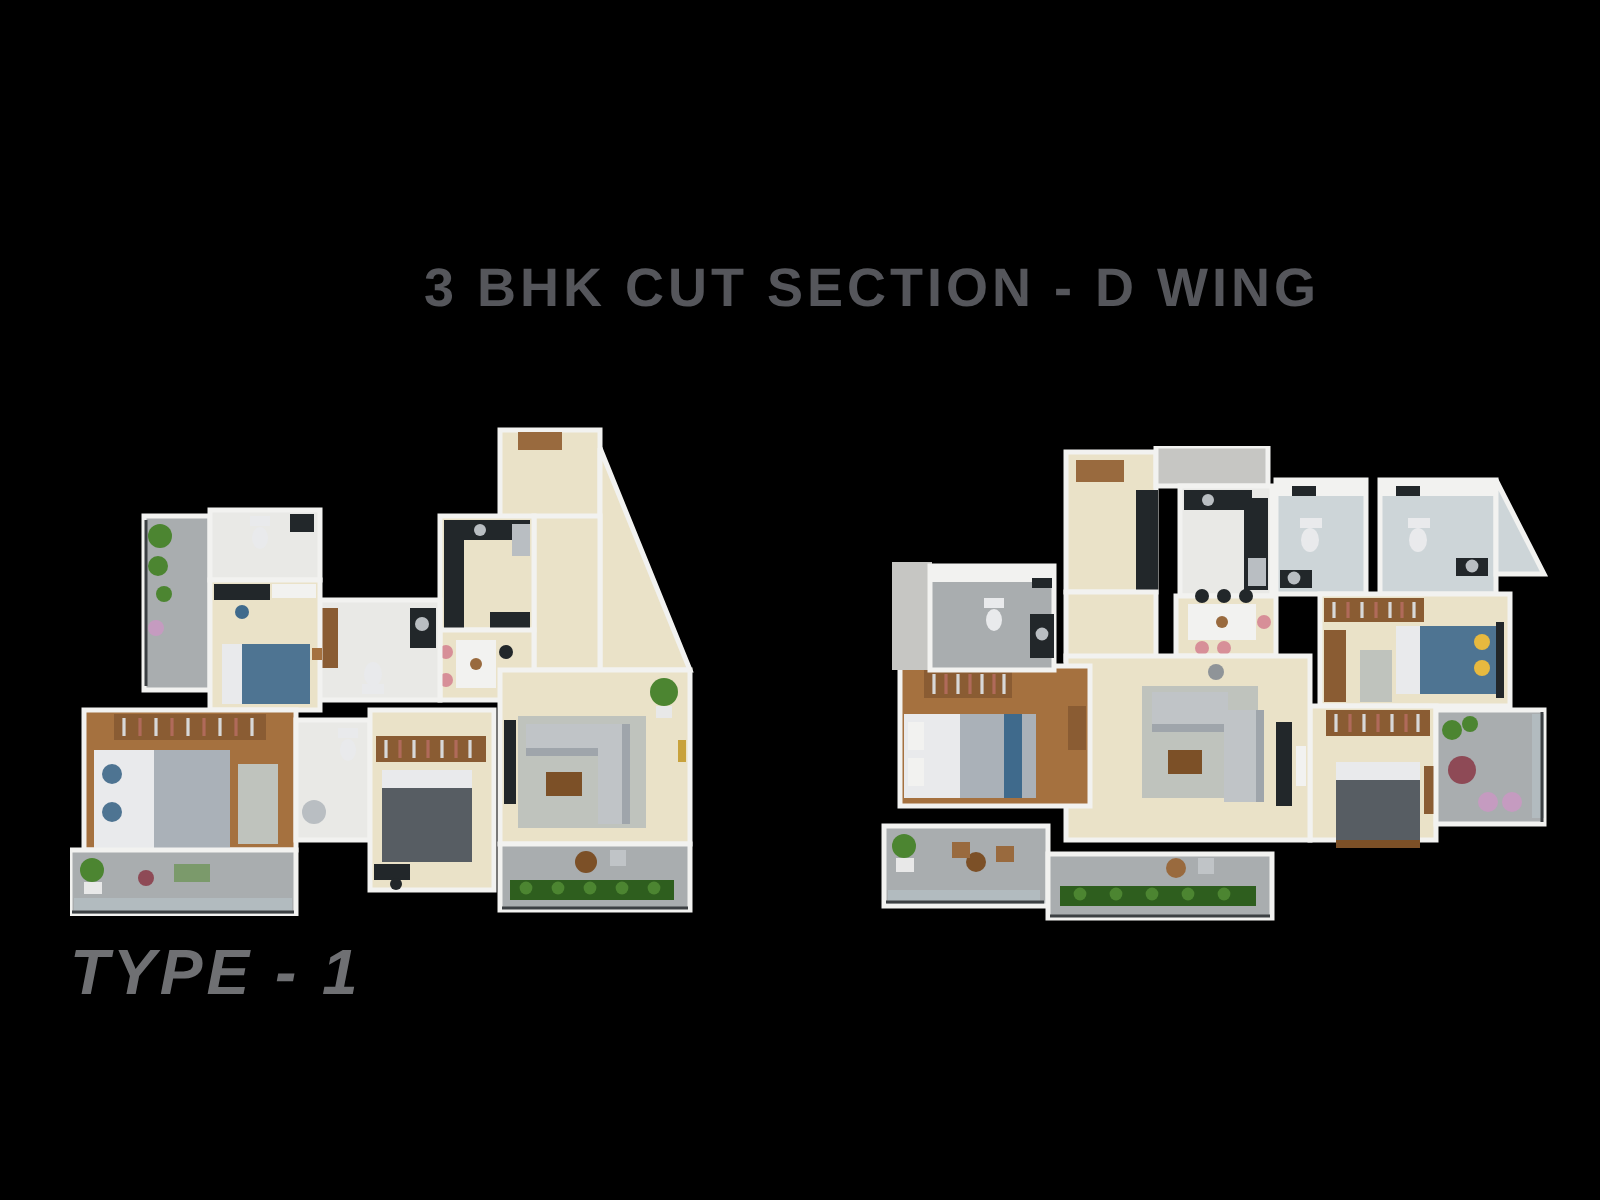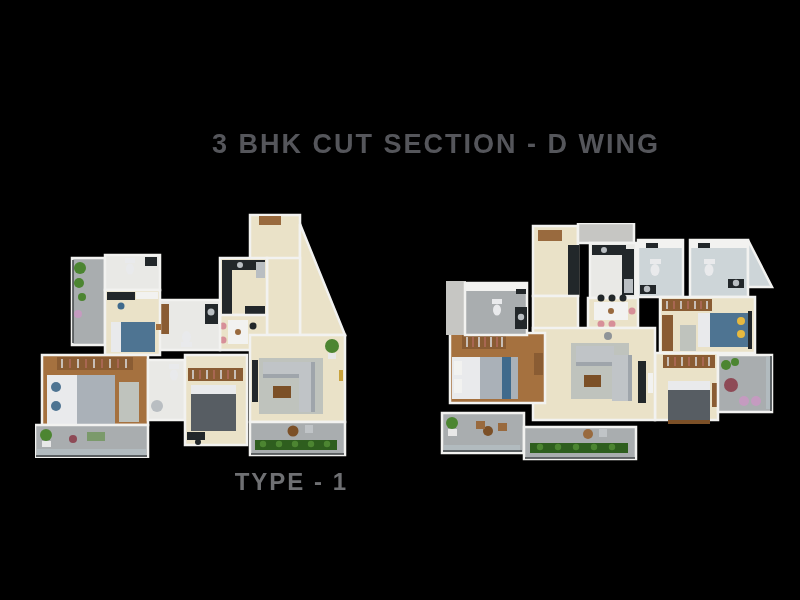--- a/index.html
+++ b/index.html
@@ -1,21 +1,21 @@
 <!DOCTYPE html>
 <html style="--bg: #000000; --title_color: #55565b; --label_color: #6f7073; --floor: #eae2c8; --tile: #e9e9e6; --tile_blue: #cdd5d8; --wall: #f2f2f0; --wall_side: #c6c6c3; --wood: #a5713f; --wood_dark: #7c5027; --wardrobe: #8a5c33; --counter_dark: #22272a; --steel: #b9bec2; --sofa: #c0c4c7; --sofa_shadow: #9fa5ab; --bed_white: #e9eaec; --bed_gray: #aab1b8; --bed_charcoal: #575d63; --bed_blue: #4e7492; --throw_blue: #3f6a8c; --pillow_yellow: #e7b93f; --balcony: #a9adaf; --green: #4c8531; --green_dark: #2e5e1e; --door: #996a3e; --chair_pink: #d78f98; --chair_green: #7b9a6b; --rug: #bfc3bd; --pouf_maroon: #8e4a56; --pouf_pink: #c59bc0; --glass: #b7c3c8; --lamp: #8f9498; --pot: #e8e8e8; --gold: #c8a23c; --railing: #3c4043; --clothes_a: #d8d8d8; --clothes_b: #b06a5a;"><head>
 <meta charset="utf-8">
 <style>
   html,body{margin:0;padding:0;}
   .stage{position:relative;width:800px;height:600px;background:var(--bg,#000);overflow:hidden;
          font-family:"Liberation Sans",sans-serif;}
   .title{position:absolute;top:129px;left:0;width:800px;text-align:center;
          font-size:27px;font-weight:700;letter-spacing:2px;color:var(--title_color);margin-left:36px;}
-  .plan-label{position:absolute;font-size:24px;font-weight:700;letter-spacing:2px;
-         color:var(--label_color);text-align:right;}
+  .plan-label{position:absolute;font-size:32px;font-weight:700;letter-spacing:2px;
+         color:var(--label_color);text-align:left;font-style:italic;}
   #label-1{top:468px;left:35px;width:313px;}
   #label-2{top:470px;left:438px;width:337px;}
   .plan{position:absolute;}
   #plan-1{left:35px;top:210px;width:313px;height:248px;}
   #plan-2{left:438px;top:223px;width:337px;height:242px;}
   svg{display:block;}
   
   .w{stroke:var(--wall);stroke-width:2.5;}
   .rail{stroke:var(--railing);stroke-width:1.5;fill:none;}
   .ca{stroke:var(--clothes_a);stroke-width:1.6;fill:none;}

